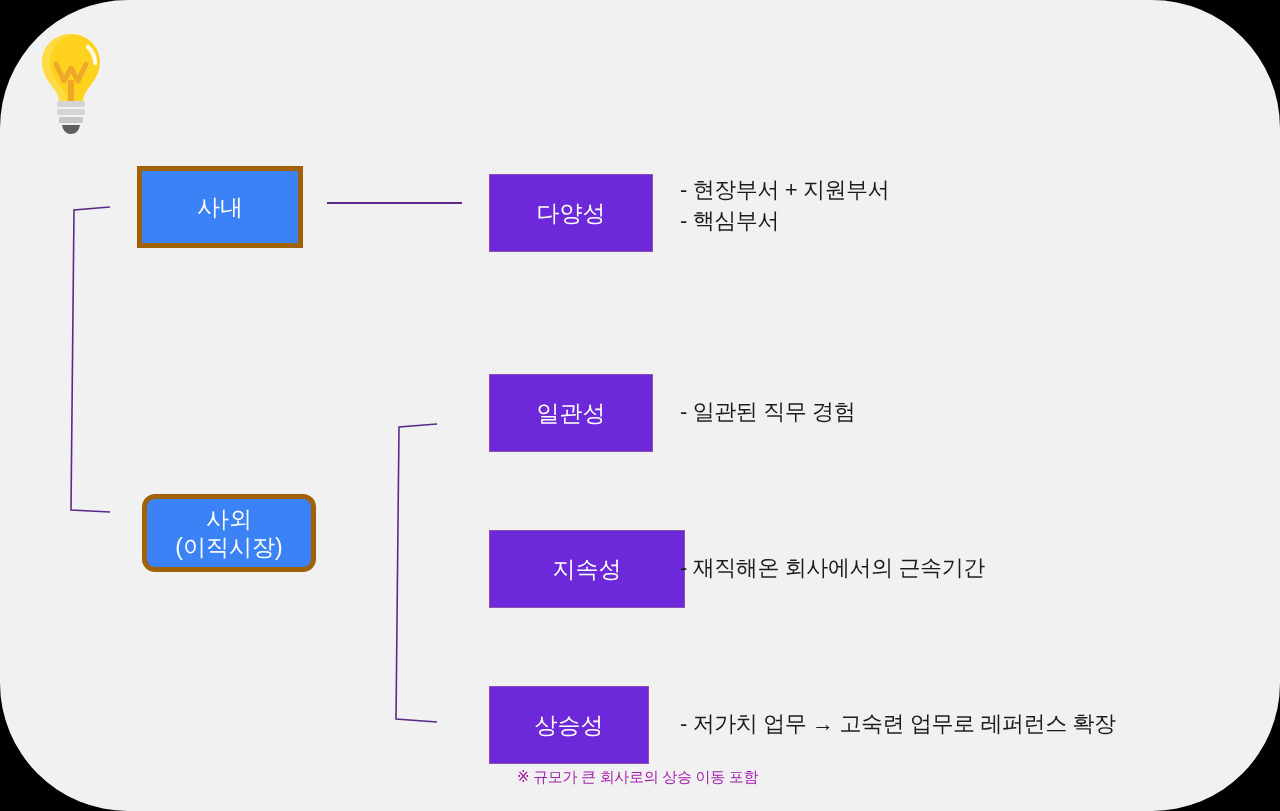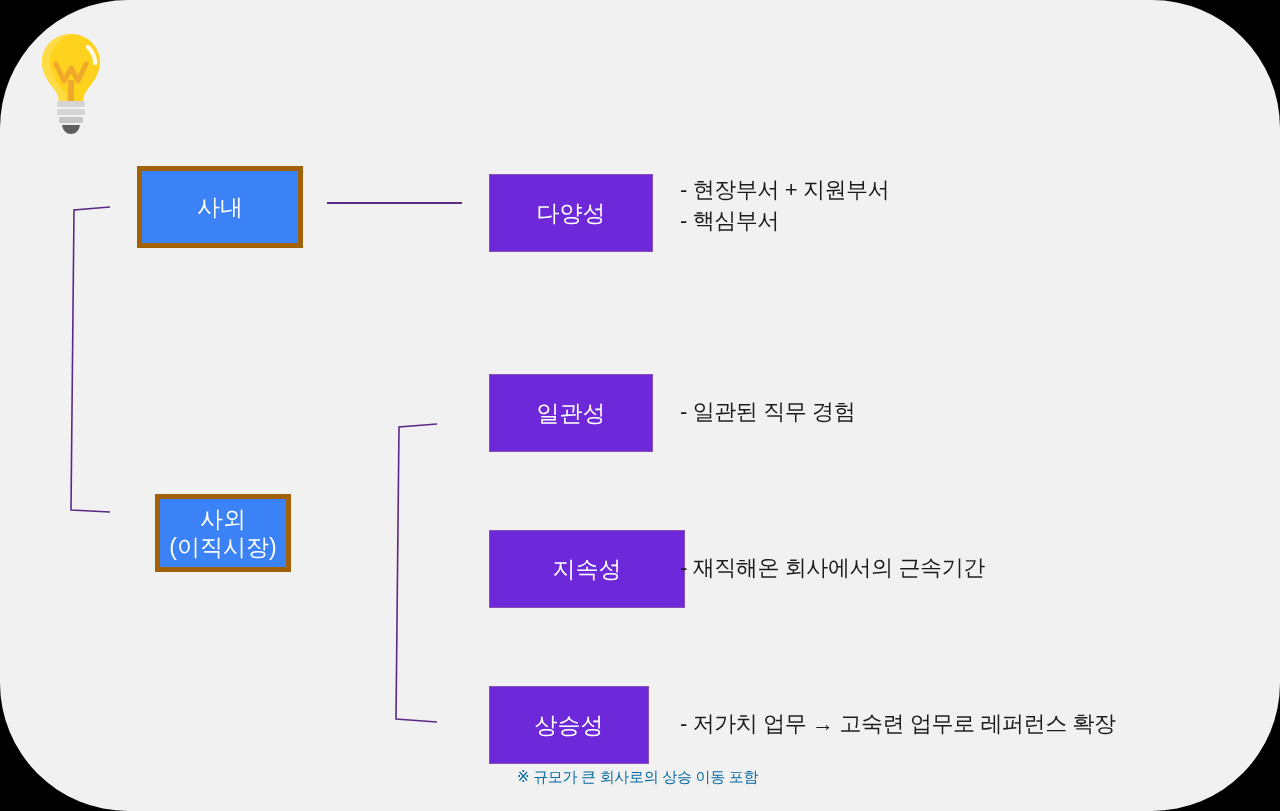--- a/index.html
+++ b/index.html
@@ -94,21 +94,21 @@
     border: 5px solid #a16207;
     font-size: 23px;
   }
   .node-box.bright {
     background: #6d28d9;
     border: 1px solid #8B4FB4;
     font-size: 23px;
   }
 
   #box-sanae   { left: 137px; top: 166px; width: 166px; height: 82px; }
-  #box-saoe    { left: 155px; top: 494px; width: 136px; height: 78px; }
+  #box-saoe    { left: 142px; top: 494px; width: 174px; height: 78px; border-radius: 13px; }
   #box-diversity  { left: 489px; top: 174px; width: 164px; height: 78px; }
   #box-consistency{ left: 489px; top: 374px; width: 164px; height: 78px; }
   #box-continuity { left: 489px; top: 530px; width: 196px; height: 78px; }
   #box-growth     { left: 489px; top: 686px; width: 160px; height: 78px; }
 
   
   .desc {
     position: absolute;
     font-size: 22px;
     color: #1C1C1C;
@@ -119,21 +119,21 @@
   #desc-diversity   { left: 680px; top: 174px; }
   #desc-consistency { left: 680px; top: 396px; }
   #desc-continuity  { left: 680px; top: 552px; }
   #desc-growth      { left: 680px; top: 708px; }
 
   #footnote {
     position: absolute;
     left: 517px;
     top: 768px;
     font-size: 15px;
-    color: #0369a1;
+    color: #a21caf;
     letter-spacing: -0.3px;
     white-space: nowrap;
   }
 
   
   #connectors {
     position: absolute;
     left: 0; top: 0;
     width: 1280px; height: 811px;
     pointer-events: none;

